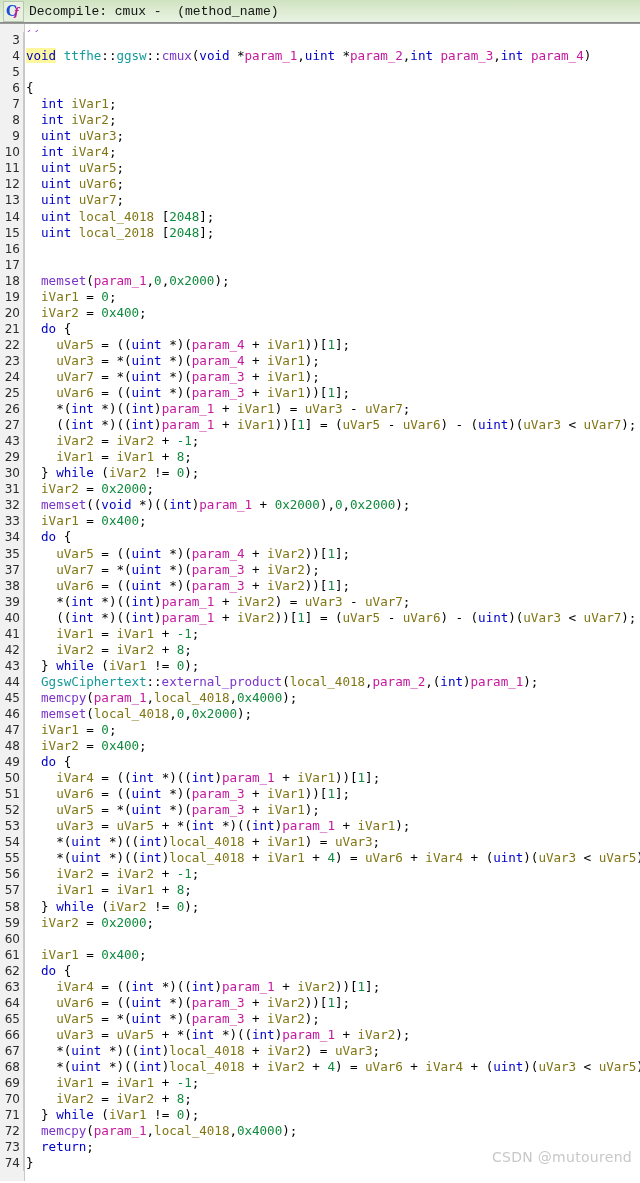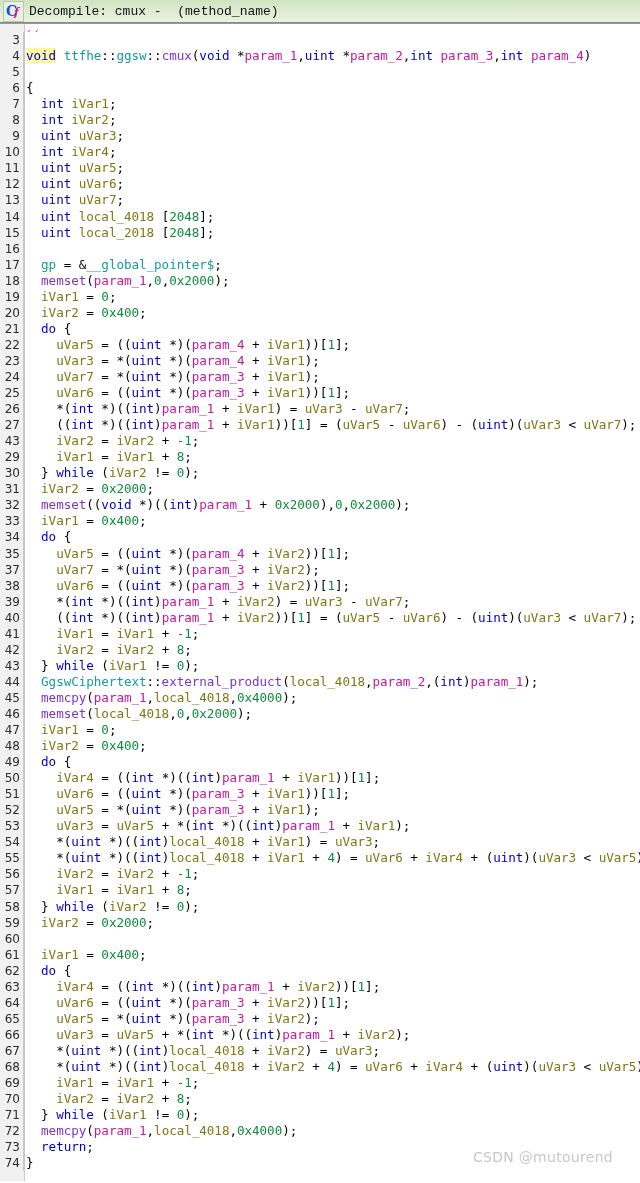--- a/index.html
+++ b/index.html
@@ -138,21 +138,21 @@
   .t-kwhl    { color: #0000c8; background: #fdf7a0; }  
   .t-ns      { color: #169b9b; }            
   .t-fn      { color: #7b36c9; }            
   .t-param   { color: #c4189e; }            
   .t-local   { color: #807513; }            
   .t-num     { color: #0f8a3c; text-align: right; }
 
   
   #watermark {
     position: absolute;
-    right: 27px;
+    right: 8px;
     bottom: 16px;
     font-family: "DejaVu Sans", sans-serif;
     font-size: 14px;
     color: #c8c8c8;
     letter-spacing: 0.3px;
     user-select: none;
     pointer-events: none;
   }
 </style>
 </head>
@@ -177,21 +177,21 @@
       <div class="line"><div class="lineno">7</div><div class="code"><span class="t-plain">  </span><span class="t-kw">int</span><span class="t-plain"> </span><span class="t-local">iVar1</span><span class="t-plain">;</span></div></div>
       <div class="line"><div class="lineno">8</div><div class="code"><span class="t-plain">  </span><span class="t-kw">int</span><span class="t-plain"> </span><span class="t-local">iVar2</span><span class="t-plain">;</span></div></div>
       <div class="line"><div class="lineno">9</div><div class="code"><span class="t-plain">  </span><span class="t-kw">uint</span><span class="t-plain"> </span><span class="t-local">uVar3</span><span class="t-plain">;</span></div></div>
       <div class="line"><div class="lineno">10</div><div class="code"><span class="t-plain">  </span><span class="t-kw">int</span><span class="t-plain"> </span><span class="t-local">iVar4</span><span class="t-plain">;</span></div></div>
       <div class="line"><div class="lineno">11</div><div class="code"><span class="t-plain">  </span><span class="t-kw">uint</span><span class="t-plain"> </span><span class="t-local">uVar5</span><span class="t-plain">;</span></div></div>
       <div class="line"><div class="lineno">12</div><div class="code"><span class="t-plain">  </span><span class="t-kw">uint</span><span class="t-plain"> </span><span class="t-local">uVar6</span><span class="t-plain">;</span></div></div>
       <div class="line"><div class="lineno">13</div><div class="code"><span class="t-plain">  </span><span class="t-kw">uint</span><span class="t-plain"> </span><span class="t-local">uVar7</span><span class="t-plain">;</span></div></div>
       <div class="line"><div class="lineno">14</div><div class="code"><span class="t-plain">  </span><span class="t-kw">uint</span><span class="t-plain"> </span><span class="t-local">local_4018</span><span class="t-plain"> [</span><span class="t-num">2048</span><span class="t-plain">];</span></div></div>
       <div class="line"><div class="lineno">15</div><div class="code"><span class="t-plain">  </span><span class="t-kw">uint</span><span class="t-plain"> </span><span class="t-local">local_2018</span><span class="t-plain"> [</span><span class="t-num">2048</span><span class="t-plain">];</span></div></div>
       <div class="line"><div class="lineno">16</div><div class="code"> </div></div>
-      <div class="line"><div class="lineno">17</div><div class="code"><span class="t-plain">  </span><span class="t-ns">gp</span><span class="t-plain"> = &amp;</span><span class="t-ns">__global_pointer$</span><span class="t-plain">;</span></div></div>
+      <div class="line"><div class="lineno">17</div></div>
       <div class="line"><div class="lineno">18</div><div class="code"><span class="t-plain">  </span><span class="t-fn">memset</span><span class="t-plain">(</span><span class="t-param">param_1</span><span class="t-plain">,</span><span class="t-num">0</span><span class="t-plain">,</span><span class="t-num">0x2000</span><span class="t-plain">);</span></div></div>
       <div class="line"><div class="lineno">19</div><div class="code"><span class="t-plain">  </span><span class="t-local">iVar1</span><span class="t-plain"> = </span><span class="t-num">0</span><span class="t-plain">;</span></div></div>
       <div class="line"><div class="lineno">20</div><div class="code"><span class="t-plain">  </span><span class="t-local">iVar2</span><span class="t-plain"> = </span><span class="t-num">0x400</span><span class="t-plain">;</span></div></div>
       <div class="line"><div class="lineno">21</div><div class="code"><span class="t-plain">  </span><span class="t-kw">do</span><span class="t-plain"> {</span></div></div>
       <div class="line"><div class="lineno">22</div><div class="code"><span class="t-plain">    </span><span class="t-local">uVar5</span><span class="t-plain"> = ((</span><span class="t-kw">uint</span><span class="t-plain"> *)(</span><span class="t-param">param_4</span><span class="t-plain"> + </span><span class="t-local">iVar1</span><span class="t-plain">))[</span><span class="t-num">1</span><span class="t-plain">];</span></div></div>
       <div class="line"><div class="lineno">23</div><div class="code"><span class="t-plain">    </span><span class="t-local">uVar3</span><span class="t-plain"> = *(</span><span class="t-kw">uint</span><span class="t-plain"> *)(</span><span class="t-param">param_4</span><span class="t-plain"> + </span><span class="t-local">iVar1</span><span class="t-plain">);</span></div></div>
       <div class="line"><div class="lineno">24</div><div class="code"><span class="t-plain">    </span><span class="t-local">uVar7</span><span class="t-plain"> = *(</span><span class="t-kw">uint</span><span class="t-plain"> *)(</span><span class="t-param">param_3</span><span class="t-plain"> + </span><span class="t-local">iVar1</span><span class="t-plain">);</span></div></div>
       <div class="line"><div class="lineno">25</div><div class="code"><span class="t-plain">    </span><span class="t-local">uVar6</span><span class="t-plain"> = ((</span><span class="t-kw">uint</span><span class="t-plain"> *)(</span><span class="t-param">param_3</span><span class="t-plain"> + </span><span class="t-local">iVar1</span><span class="t-plain">))[</span><span class="t-num">1</span><span class="t-plain">];</span></div></div>
       <div class="line"><div class="lineno">26</div><div class="code"><span class="t-plain">    *(</span><span class="t-kw">int</span><span class="t-plain"> *)((</span><span class="t-kw">int</span><span class="t-plain">)</span><span class="t-param">param_1</span><span class="t-plain"> + </span><span class="t-local">iVar1</span><span class="t-plain">) = </span><span class="t-local">uVar3</span><span class="t-plain"> - </span><span class="t-local">uVar7</span><span class="t-plain">;</span></div></div>
       <div class="line"><div class="lineno">27</div><div class="code"><span class="t-plain">    ((</span><span class="t-kw">int</span><span class="t-plain"> *)((</span><span class="t-kw">int</span><span class="t-plain">)</span><span class="t-param">param_1</span><span class="t-plain"> + </span><span class="t-local">iVar1</span><span class="t-plain">))[</span><span class="t-num">1</span><span class="t-plain">] = (</span><span class="t-local">uVar5</span><span class="t-plain"> - </span><span class="t-local">uVar6</span><span class="t-plain">) - (</span><span class="t-kw">uint</span><span class="t-plain">)(</span><span class="t-local">uVar3</span><span class="t-plain"> &lt; </span><span class="t-local">uVar7</span><span class="t-plain">);</span></div></div>

